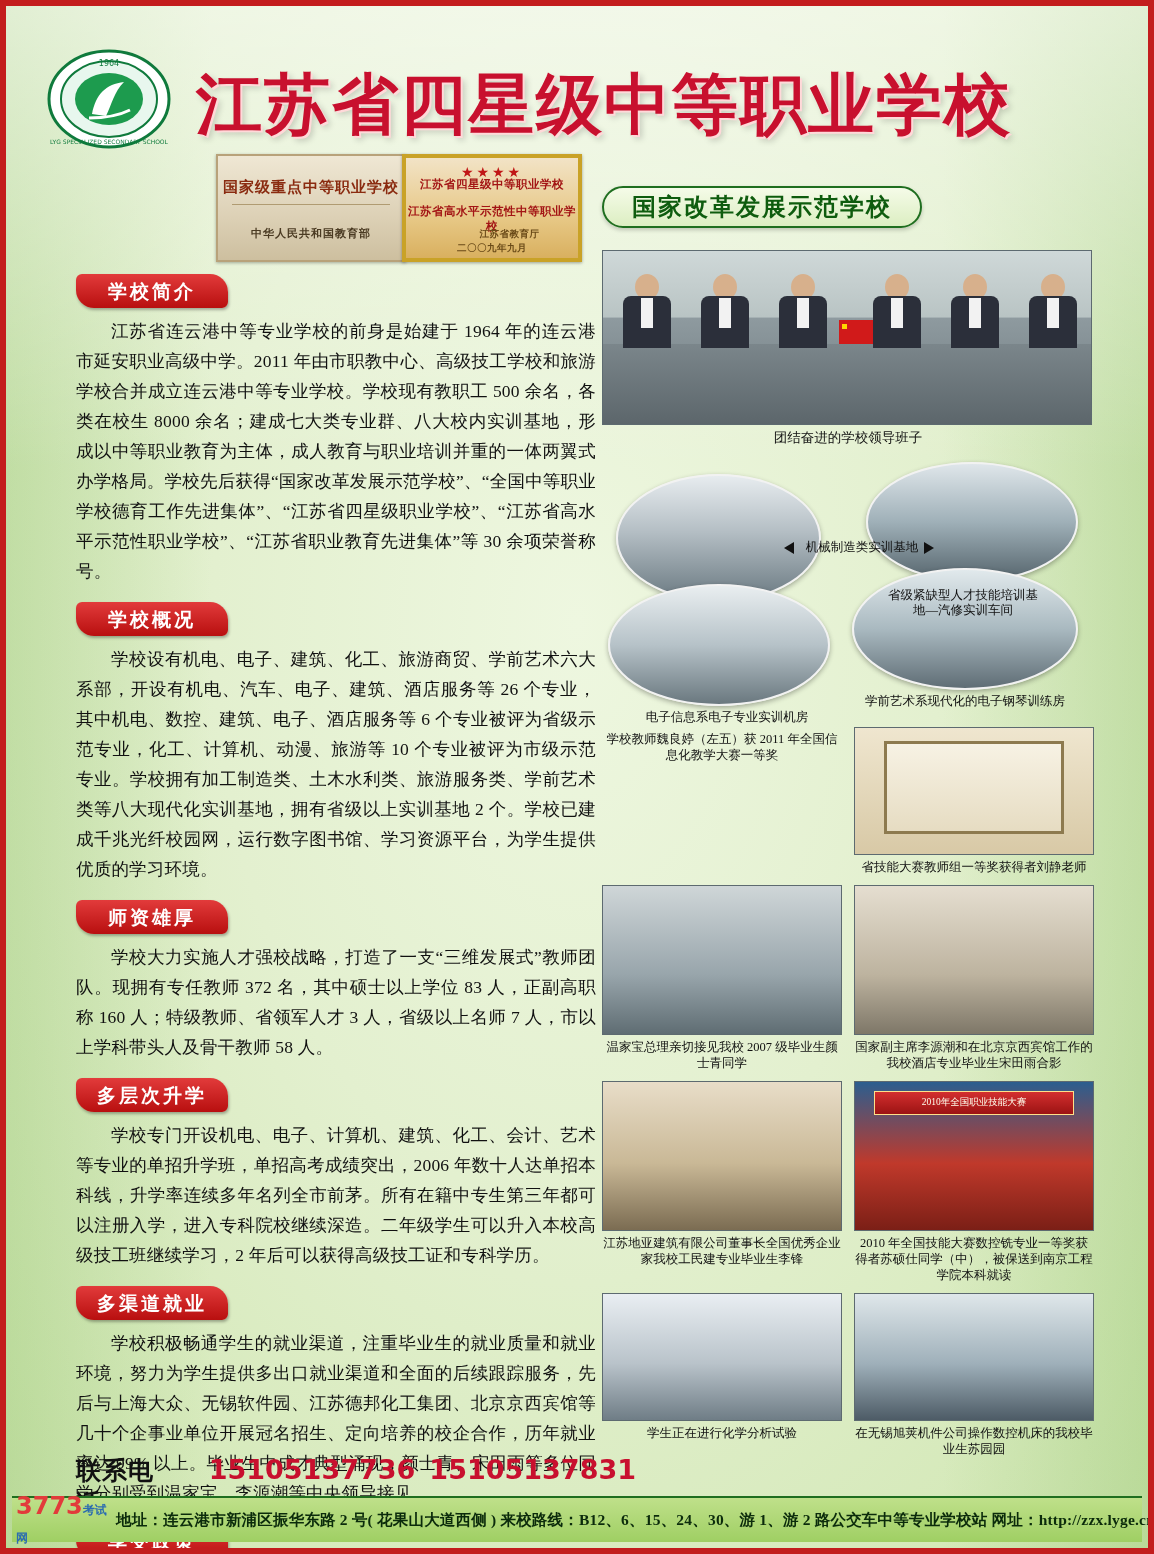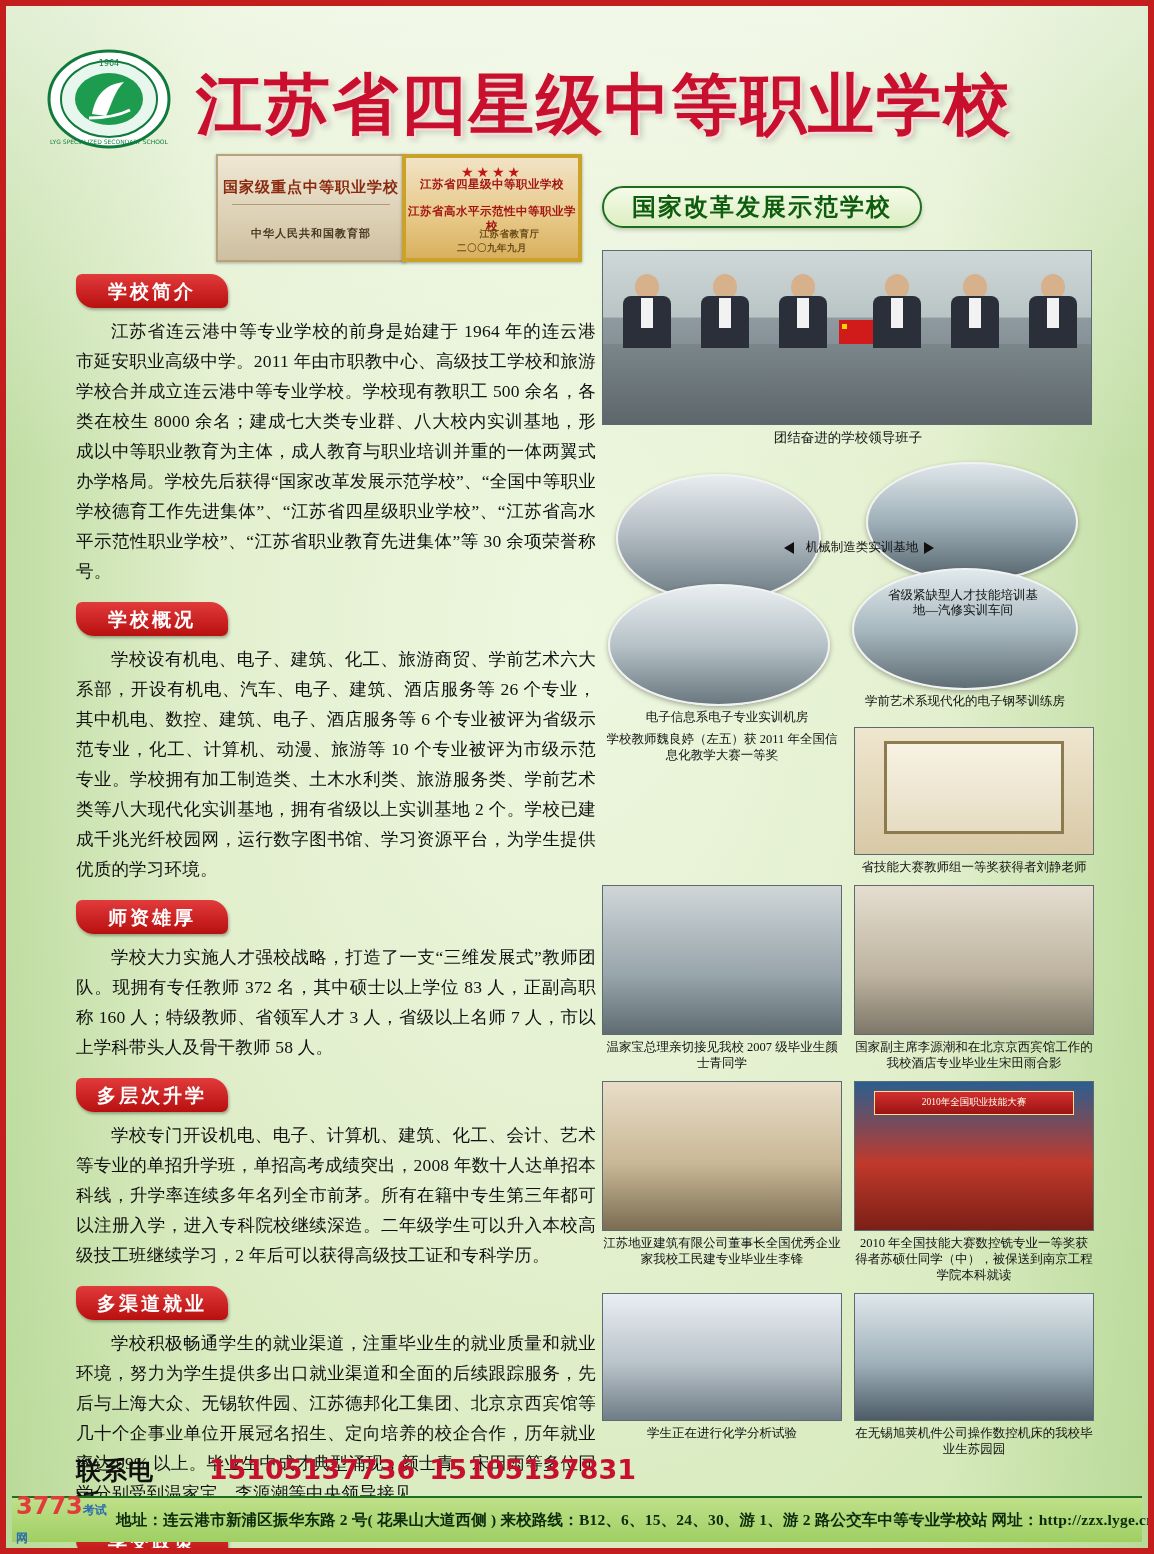--- a/index.html
+++ b/index.html
@@ -305,21 +305,21 @@
     <p class="body-text">学校设有机电、电子、建筑、化工、旅游商贸、学前艺术六大系部，开设有机电、汽车、电子、建筑、酒店服务等 26 个专业，其中机电、数控、建筑、电子、酒店服务等 6 个专业被评为省级示范专业，化工、计算机、动漫、旅游等 10 个专业被评为市级示范专业。学校拥有加工制造类、土木水利类、旅游服务类、学前艺术类等八大现代化实训基地，拥有省级以上实训基地 2 个。学校已建成千兆光纤校园网，运行数字图书馆、学习资源平台，为学生提供优质的学习环境。</p>
 
     <div class="sec-head">
       <span>师资雄厚</span>
     </div>
     <p class="body-text">学校大力实施人才强校战略，打造了一支“三维发展式”教师团队。现拥有专任教师 372 名，其中硕士以上学位 83 人，正副高职称 160 人；特级教师、省领军人才 3 人，省级以上名师 7 人，市以上学科带头人及骨干教师 58 人。</p>
 
     <div class="sec-head">
       <span>多层次升学</span>
     </div>
-    <p class="body-text">学校专门开设机电、电子、计算机、建筑、化工、会计、艺术等专业的单招升学班，单招高考成绩突出，2008 年数十人达单招本科线，升学率连续多年名列全市前茅。所有在籍中专生第三年都可以注册入学，进入专科院校继续深造。二年级学生可以升入本校高级技工班继续学习，2 年后可以获得高级技工证和专科学历。</p>
+    <p class="body-text">学校专门开设机电、电子、计算机、建筑、化工、会计、艺术等专业的单招升学班，单招高考成绩突出，2006 年数十人达单招本科线，升学率连续多年名列全市前茅。所有在籍中专生第三年都可以注册入学，进入专科院校继续深造。二年级学生可以升入本校高级技工班继续学习，2 年后可以获得高级技工证和专科学历。</p>
 
     <div class="sec-head">
       <span>多渠道就业</span>
     </div>
     <p class="body-text">学校积极畅通学生的就业渠道，注重毕业生的就业质量和就业环境，努力为学生提供多出口就业渠道和全面的后续跟踪服务，先后与上海大众、无锡软件园、江苏德邦化工集团、北京京西宾馆等几十个企事业单位开展冠名招生、定向培养的校企合作，历年就业率达 99% 以上。毕业生中成才典型涌现，颜士青、宋田雨等多位同学分别受到温家宝、李源潮等中央领导接见。</p>
 
     <div class="sec-head">
       <span>享受政策</span>
     </div>
 

